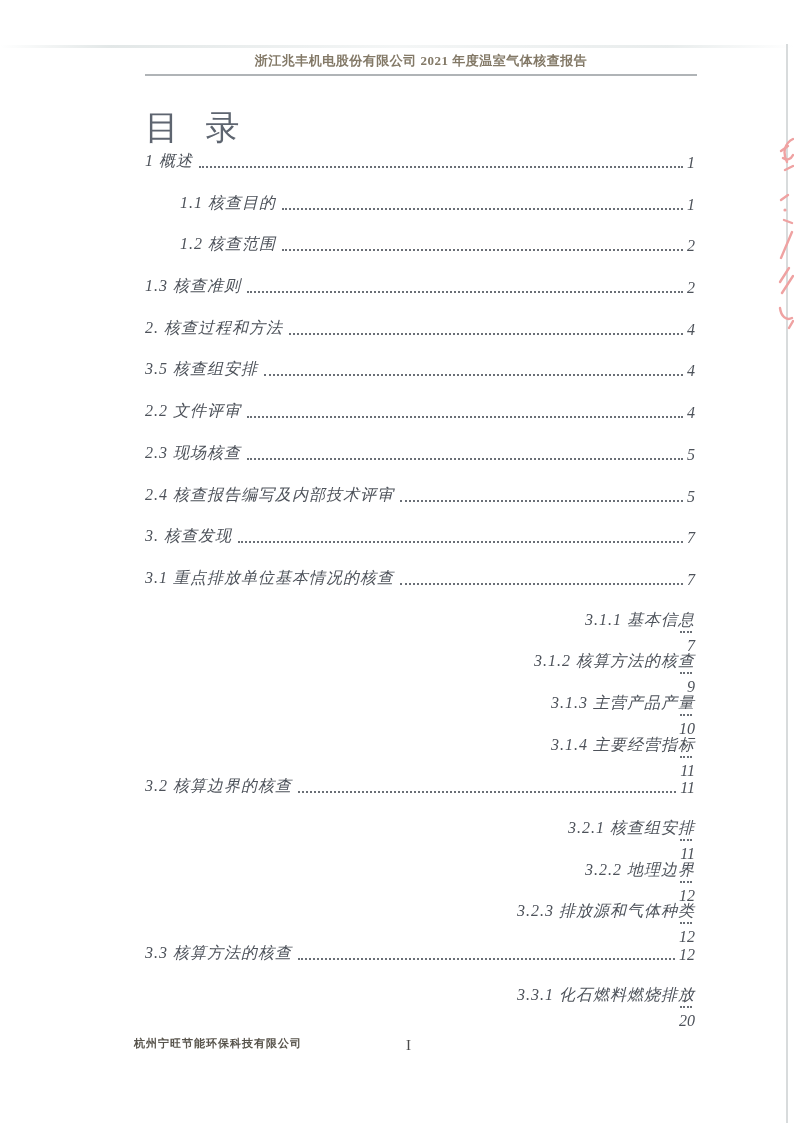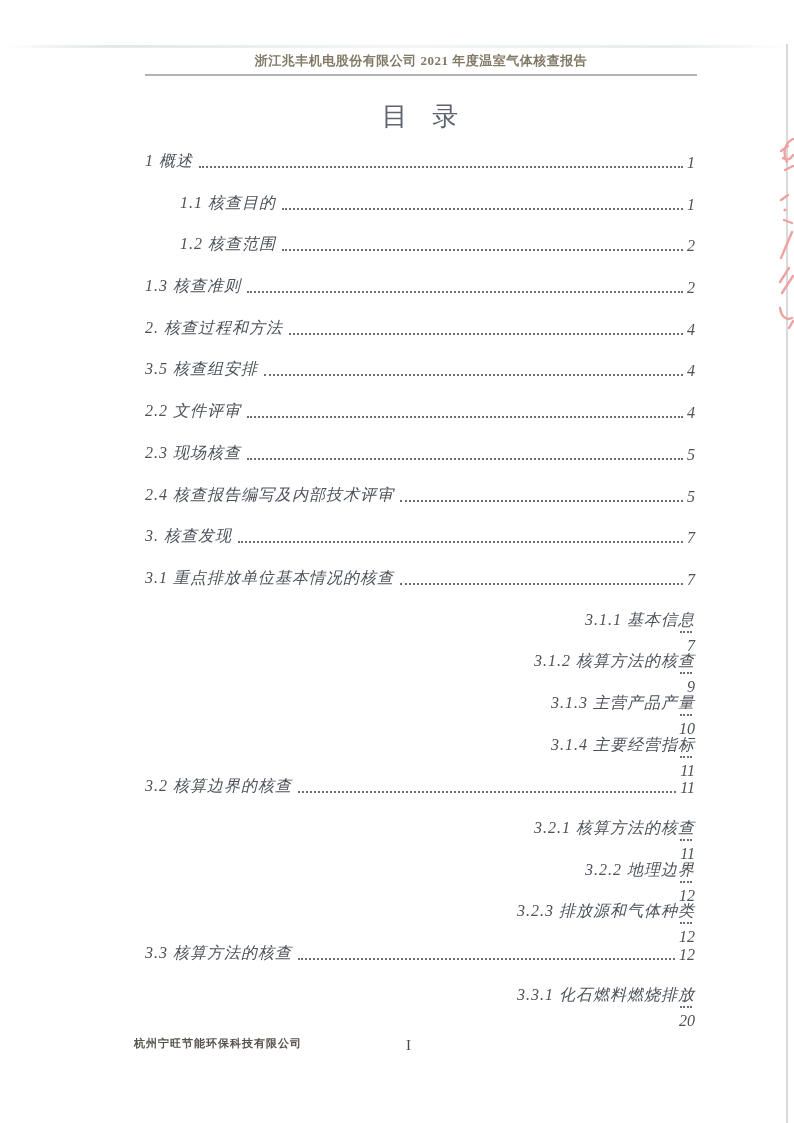--- a/index.html
+++ b/index.html
@@ -29,23 +29,22 @@
     text-align:center;
     font-size:13px; font-weight:600; letter-spacing:0.5px;
     color:#837967;
     white-space:nowrap;
   }
   .header-rule {
     position:absolute; top:74px; left:145px; width:552px; height:0;
     border-top:2px solid #b0b4b7;
   }
   .toc-title {
-    position:absolute; top:99px; left:145px; width:552px; margin:0;
-    text-align:center;
-    font-size:26px; font-weight:500; color:#5e6570;
+    position:absolute; top:105px; left:145px; width:552px; margin:0;
+    font-size:34px; font-weight:500; color:#5e6570;
     word-spacing:14px; letter-spacing:2px;
   }
   .toc {
     position:absolute; top:151px; left:145px; width:550px;
   }
   .toc-row {
     display:flex; align-items:flex-end;
     height:21px; margin-bottom:20.7px;
     font-size:16px; color:#4d525a;font-style:italic;
   }
@@ -181,21 +180,21 @@
         <span class="toc-page">11</span>
       </div>
 
       <div class="toc-row indent-0">
         <span class="toc-label">3.2 核算边界的核查</span>
         <span class="toc-dots"></span>
         <span class="toc-page">11</span>
       </div>
 
       <div class="toc-row indent-2">
-        <span class="toc-label">3.2.1 核算方法的核查</span>
+        <span class="toc-label">3.2.1 核查组安排</span>
         <span class="toc-dots"></span>
         <span class="toc-page">11</span>
       </div>
 
       <div class="toc-row indent-2">
         <span class="toc-label">3.2.2 地理边界</span>
         <span class="toc-dots"></span>
         <span class="toc-page">12</span>
       </div>
 

